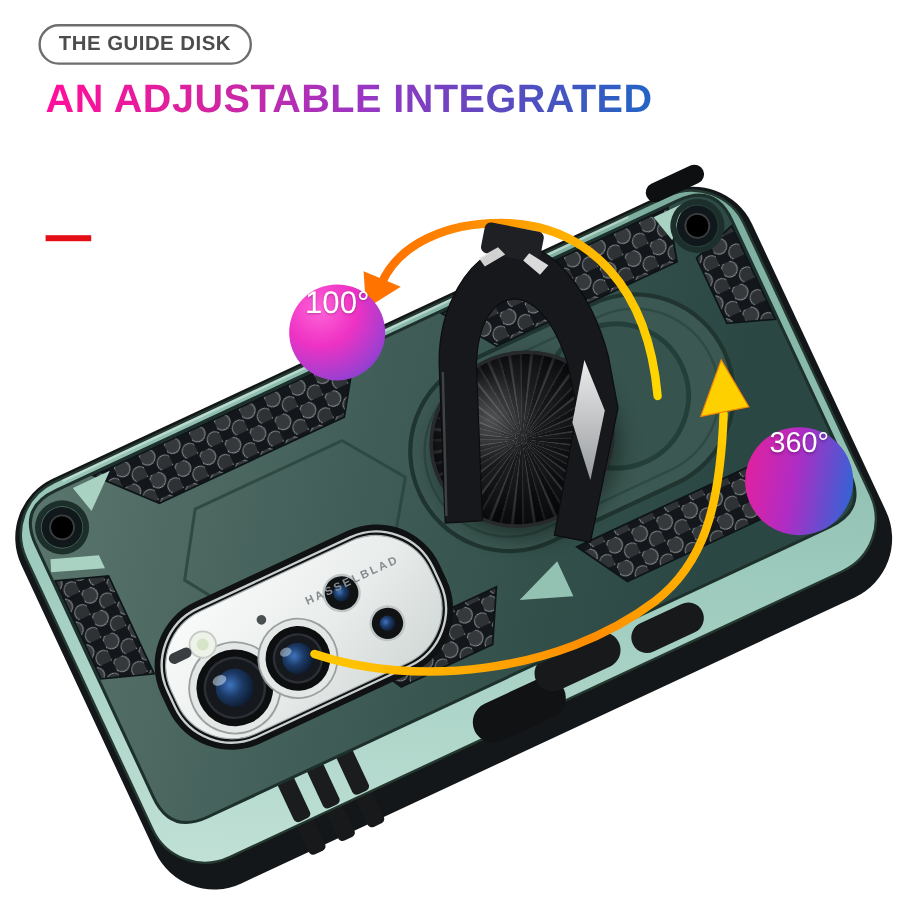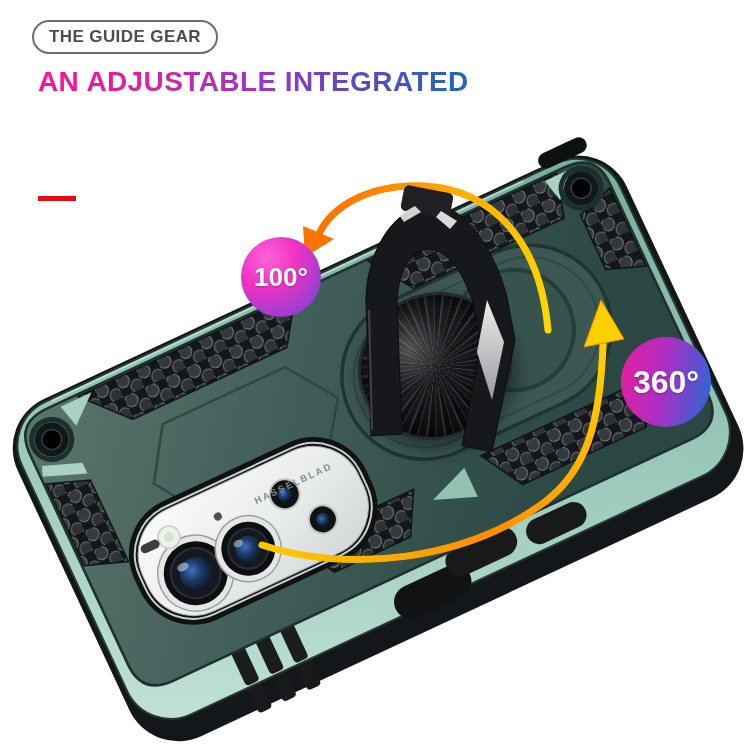--- a/index.html
+++ b/index.html
@@ -5,41 +5,41 @@
   html,body{margin:0;padding:0;background:#fff;}
   #canvas{position:relative;width:750px;height:750px;background:#ffffff;overflow:hidden;
           font-family:"Liberation Sans",sans-serif;}
   svg.layer{position:absolute;left:0;top:0;width:750px;height:750px;}
 
   
   .pill-badge{position:absolute;left:32px;top:20px;display:inline-block;
     border:2.5px solid #6e6e6e;border-radius:22px;padding:5px 15px;
     color:#4d4d4d;font-size:17px;font-weight:bold;letter-spacing:.4px;background:#fff;}
   .heading{position:absolute;left:38px;top:63px;margin:0;
-    font-size:28px;line-height:37px;font-weight:bold;letter-spacing:.4px;
+    font-size:33px;line-height:37px;font-weight:bold;letter-spacing:.4px;
     background:linear-gradient(96deg,#ff0f9b 2%,#d9239f 25%,#9b36c3 52%,#5e49c0 74%,#2563c4 98%);
     -webkit-background-clip:text;background-clip:text;
     color:transparent;-webkit-text-fill-color:transparent;}
   .heading .hl{display:block;}
   .red-dash{position:absolute;left:38px;top:196px;width:38px;height:5px;background:#e30d16;}
 
   
   .disc{position:absolute;left:357px;top:293px;width:156px;height:146px;border-radius:50%;
     transform:rotate(-25deg);
     background:
       radial-gradient(circle at 40% 32%, rgba(255,255,255,.28) 0%, rgba(255,255,255,.06) 28%, rgba(0,0,0,0) 58%),
       repeating-conic-gradient(from 10deg,#0a0b0d 0deg 5deg,#303336 6deg 7deg,#0f1012 8deg 13deg,#232527 14deg 15deg);
     box-shadow:inset 0 0 0 3px #27292c, inset 0 0 22px rgba(0,0,0,.9), 0 10px 18px rgba(5,12,9,.45);}
 
   
-  .angle-badge{position:absolute;border-radius:50%;display:flex;align-items:center;justify-content:center;
-    color:#fff;font-weight:bold;text-shadow:0 1px 2px rgba(40,0,60,.35);}
+  .angle-badge{position:absolute;border-radius:50%;display:flex;align-items:flex-start;justify-content:center;
+    color:#fff;font-weight:normal;text-shadow:0 1px 2px rgba(40,0,60,.35);}
   .badge-100{left:241px;top:237px;width:80px;height:80px;font-size:26px;
     background:radial-gradient(circle at 32% 26%,#ff63d8 0%,#ee32c4 38%,#a13ed0 72%,#5b43c9 100%);}
-  .badge-360{left:621px;top:337px;width:90px;height:90px;font-size:32px;
+  .badge-360{left:621px;top:356px;width:90px;height:90px;font-size:24px;
     background:linear-gradient(100deg,#e0219f 6%,#b02cc4 45%,#2e66d6 96%);}
 </style>
 </head>
 <body>
 
 <div id="canvas">
 
   <svg class="layer" viewBox="0 0 750 750">
     <defs>
       <linearGradient id="bumperG" x1="0%" y1="100%" x2="100%" y2="0%">
@@ -214,20 +214,20 @@
   </svg>
 
   <div class="angle-badge badge-100">
     <span>100°</span>
   </div>
   <div class="angle-badge badge-360">
     <span>360°</span>
   </div>
 
   <div class="pill-badge">
-    <span>THE GUIDE GEAR</span>
+    <span>THE GUIDE DISK</span>
   </div>
   <h1 class="heading">
     <span class="hl">AN ADJUSTABLE INTEGRATED</span>
   </h1>
   <div class="red-dash"></div>
 
 </div>
 
 </body></html>

